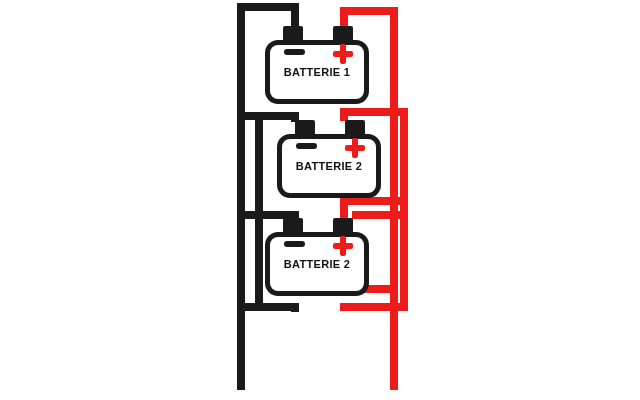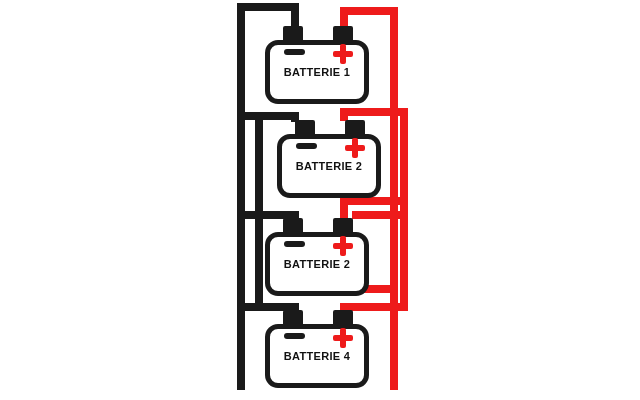--- a/index.html
+++ b/index.html
@@ -139,25 +139,14 @@
     <div class="terminal posp"></div>
     <div class="body"></div>
     <div class="minus-bar"></div>
     <div class="plus-mark">
         <div class="ph"></div>
         <div class="pv"></div>
       </div>
     <div class="label">BATTERIE 2</div>
   </div>
 
-  <div class="battery b4">
-    <div class="terminal negp"></div>
-    <div class="terminal posp"></div>
-    <div class="body"></div>
-    <div class="minus-bar"></div>
-    <div class="plus-mark">
-        <div class="ph"></div>
-        <div class="pv"></div>
-      </div>
-    <div class="label">BATTERIE 4</div>
-  </div>
 
 </div>
 
 </body></html>

